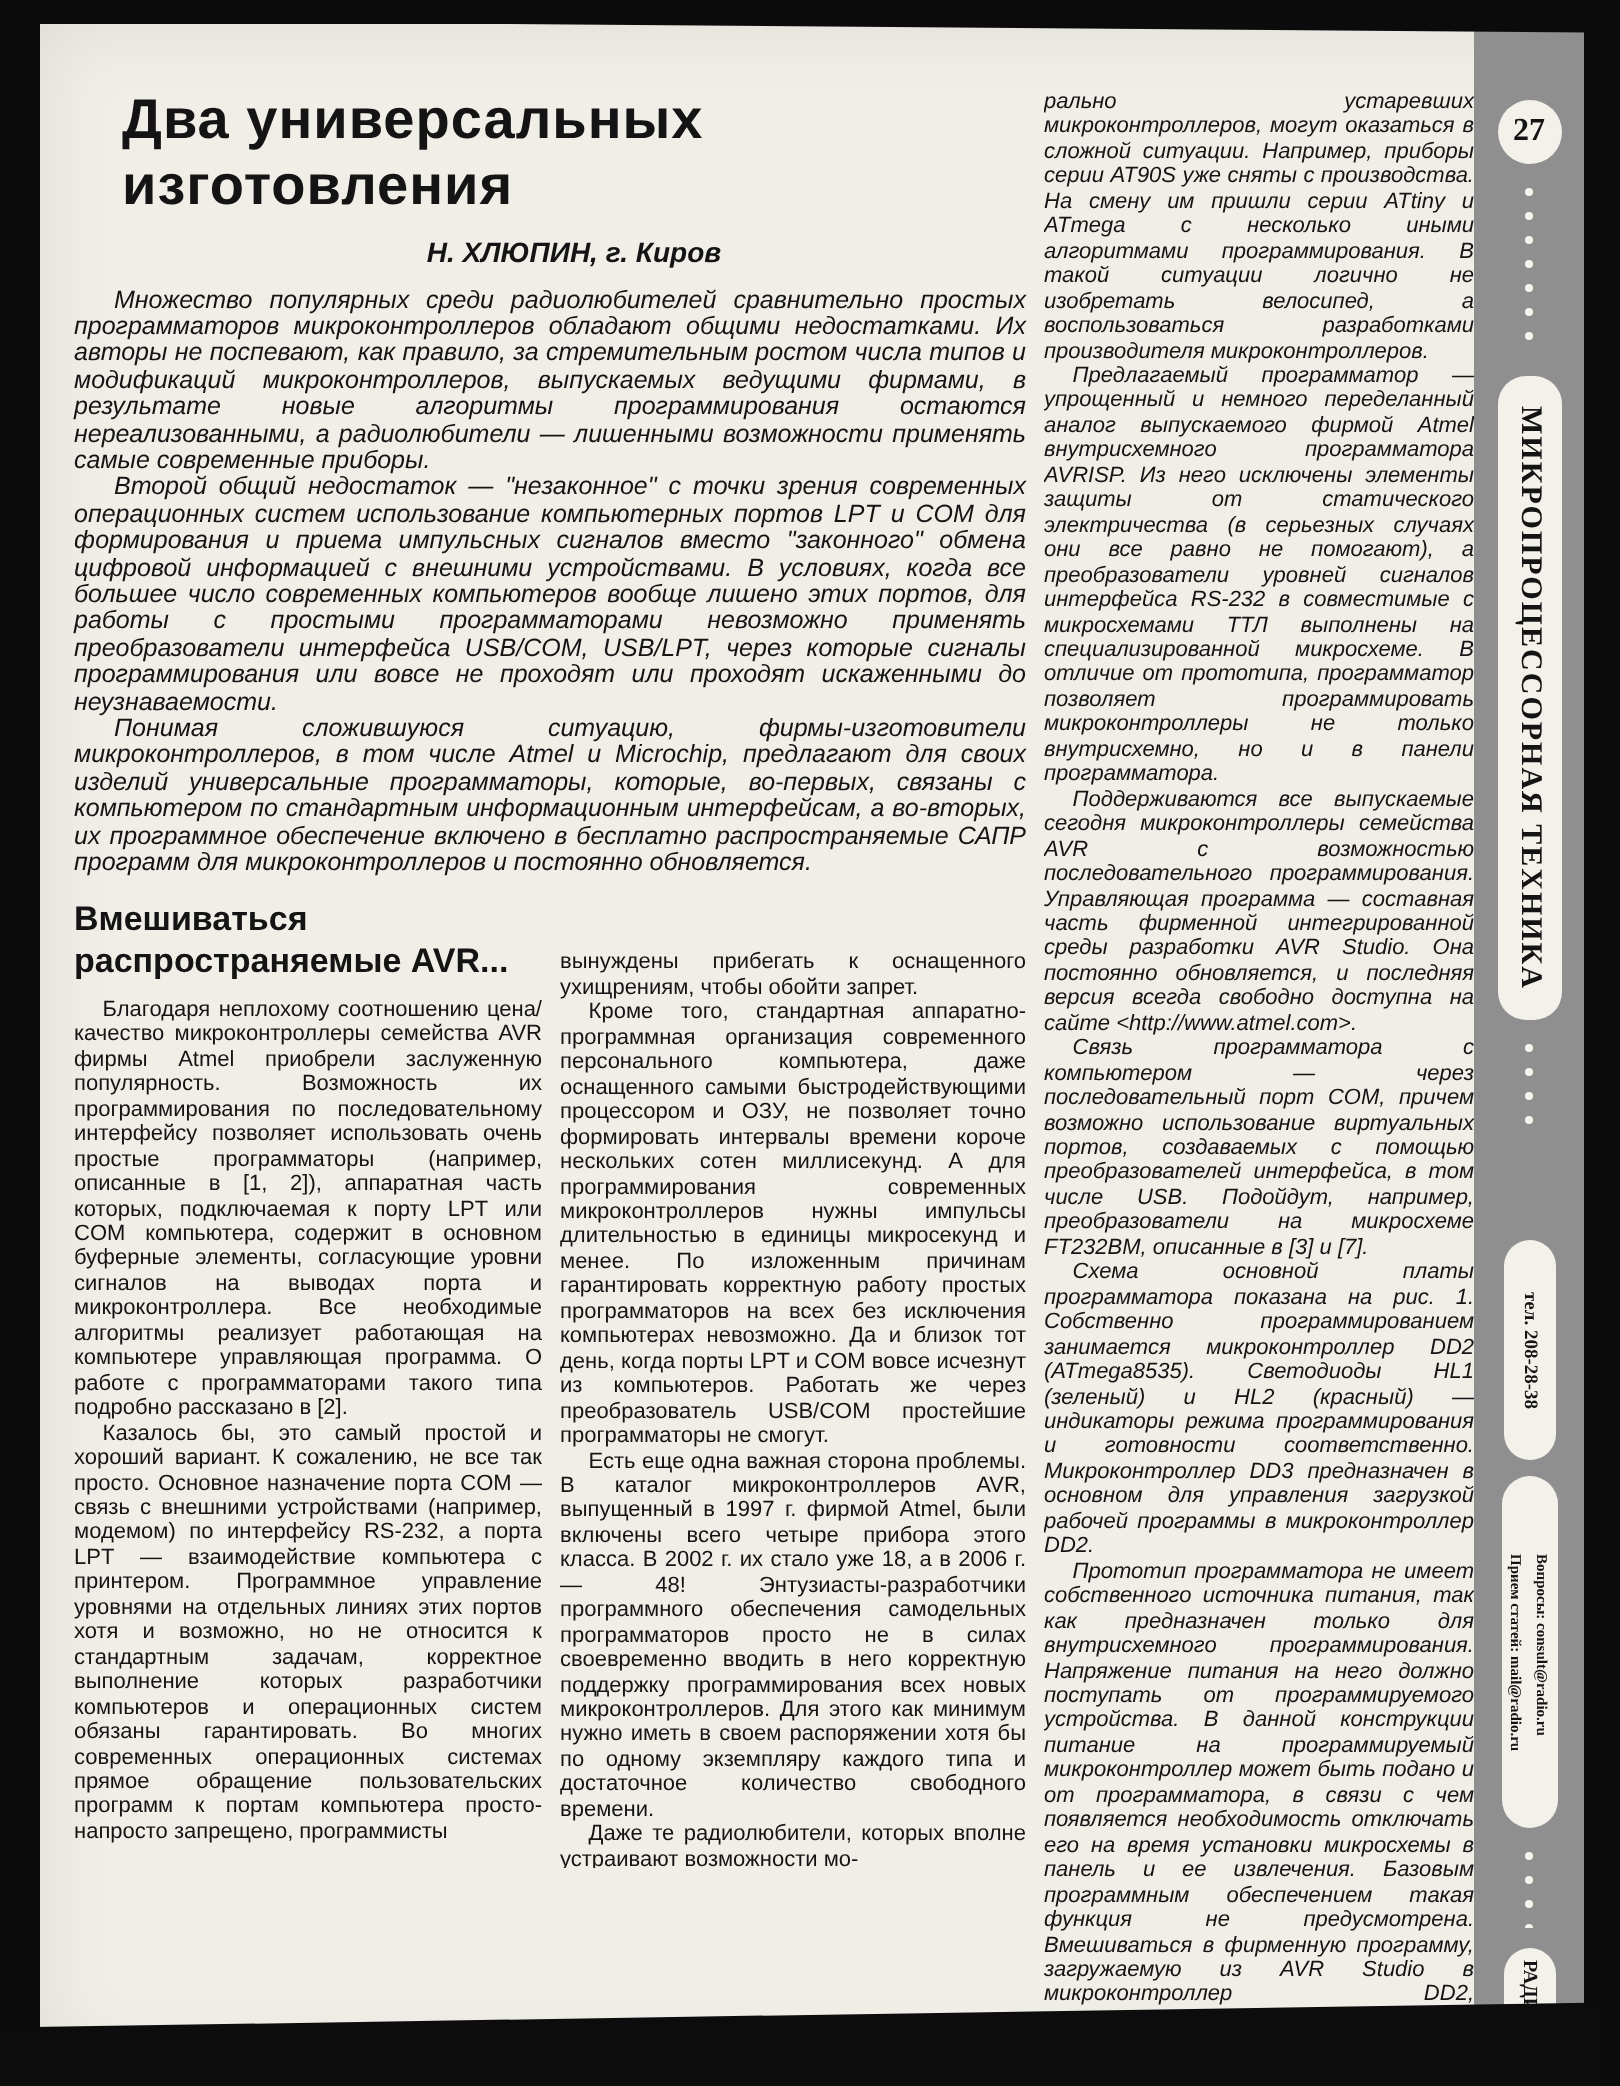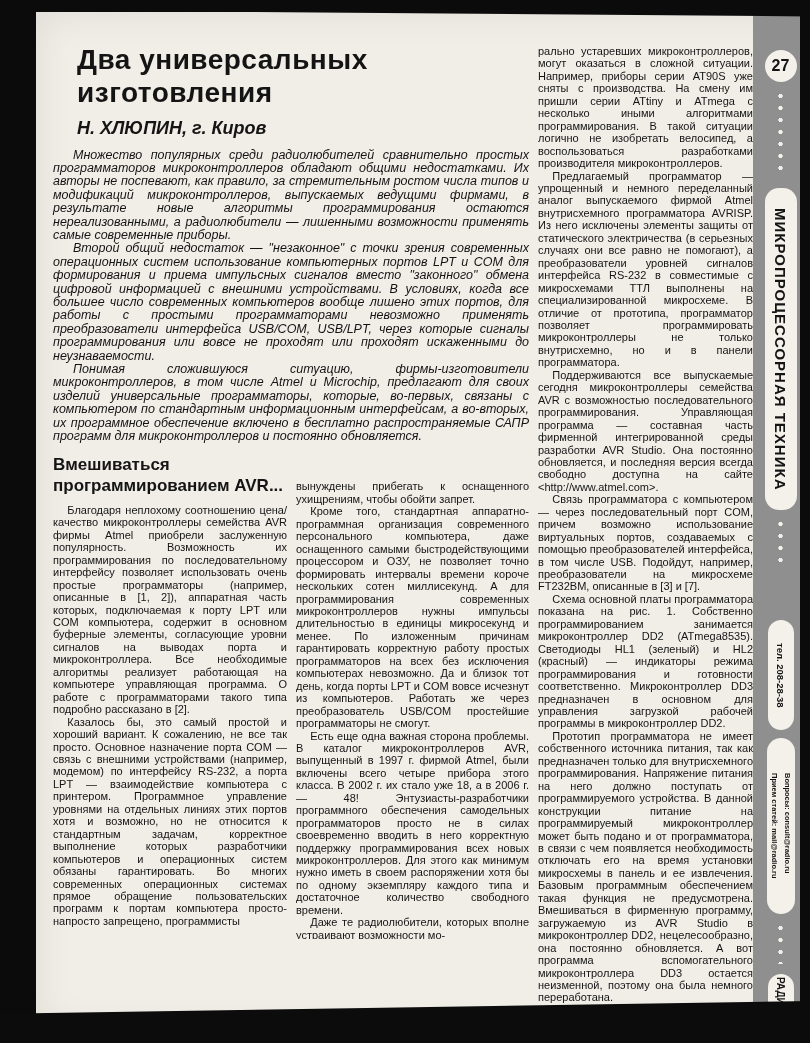--- a/index.html
+++ b/index.html
@@ -3,60 +3,60 @@
 <meta charset="utf-8">
 <style>
   html,body{margin:0;padding:0;}
   body{
     width:810px;height:1043px;position:relative;overflow:hidden;
     background:#0b0b0b;
     font-family:"Liberation Sans", sans-serif;
     color:#141414;
   }
   .page{
-    position:absolute;left:36px;top:12px;width:772px;height:1020px;
+    position:absolute;left:20px;top:12px;width:772px;height:1020px;
     background:#f1eee8;display:flex;overflow:hidden;
     box-shadow:inset 0 0 40px rgba(0,0,0,.08);
   }
   .content{
     width:717px;box-sizing:border-box;padding:30px 0 0 17px;
     display:flex;gap:9px;
   }
   .left-block{width:476px;flex:none;}
   .page-title{
     font-size:28px;line-height:1.17;font-weight:bold;margin:2px 0 8px 24px;
     letter-spacing:.5px;
   }
   .author{
-    font-size:18px;font-weight:bold;font-style:italic;margin:0 0 10px 24px;
+    font-size:14px;font-weight:bold;font-style:italic;margin:0 0 10px 24px;text-align:center;
   }
   .intro p{
     margin:0;font-size:12.5px;line-height:13.4px;font-weight:normal;font-style:italic;
     text-align:justify;text-indent:1.6em;
   }
   .twocol{display:flex;gap:9px;margin-top:8px;}
   .colA{width:234px;flex:none;}
   .colB{width:233px;flex:none;padding-top:29px;box-sizing:border-box;}
   .col3{width:215px;flex:none;padding-top:3px;}
   .section-heading{
     font-size:17px;font-weight:bold;line-height:1.22;margin:4px 0 7px 0;
   }
   .bodytext p{
     margin:0;font-size:11px;line-height:12.45px;text-align:justify;text-indent:1.3em;
   }
   .bodytext p.noindent{text-indent:0;}
   .colA,.colB,.col3{overflow:hidden;}
   .colA{height:488px;}
   .colB{height:488px;}
-  .col3{height:985px;}
+  .col3{height:985px;font-style:italic;}
 
   
   .sidebar{
     width:55px;flex:none;background:#8f8f8f;position:relative;
-    display:flex;flex-direction:column;align-items:center;
+    display:flex;flex-direction:column;align-items:center;font-family:Liberation Serif, serif;
   }
   .page-badge{
     margin-top:38px;width:32px;height:32px;border-radius:50%;
     background:#f4f1eb;display:flex;align-items:center;justify-content:center;
     font-weight:bold;font-size:16px;flex:none;
   }
   .dots{
     width:5px;flex:none;
     background-image:radial-gradient(circle 2px, #f4f1eb 2px, rgba(0,0,0,0) 2.2px);
     background-size:5px 12px;background-repeat:repeat-y;background-position:center top;
@@ -104,21 +104,21 @@
       <div class="author">Н. ХЛЮПИН, г. Киров</div>
 
       <div class="intro">
         <p>Множество популярных среди радиолюбителей сравнительно простых программаторов микроконтроллеров обладают общими недостатками. Их авторы не поспевают, как правило, за стремительным ростом числа типов и модификаций микроконтроллеров, выпускаемых ведущими фирмами, в результате новые алгоритмы программирования остаются нереализованными, а радиолюбители — лишенными возможности применять самые современные приборы.</p>
         <p>Второй общий недостаток — "незаконное" с точки зрения современных операционных систем использование компьютерных портов LPT и COM для формирования и приема импульсных сигналов вместо "законного" обмена цифровой информацией с внешними устройствами. В условиях, когда все большее число современных компьютеров вообще лишено этих портов, для работы с простыми программаторами невозможно применять преобразователи интерфейса USB/COM, USB/LPT, через которые сигналы программирования или вовсе не проходят или проходят искаженными до неузнаваемости.</p>
         <p>Понимая сложившуюся ситуацию, фирмы-изготовители микроконтроллеров, в том числе Atmel и Microchip, предлагают для своих изделий универсальные программаторы, которые, во-первых, связаны с компьютером по стандартным информационным интерфейсам, а во-вторых, их программное обеспечение включено в бесплатно распространяемые САПР программ для микроконтроллеров и постоянно обновляется.</p>
       </div>
 
       <div class="twocol">
         <div class="colA bodytext">
-          <h2 class="section-heading"><span>Вмешиваться</span><br><span>программированием AVR...</span></h2>
+          <h2 class="section-heading"><span>Вмешиваться</span><br><span>распространяемые AVR...</span></h2>
           <p>Благодаря неплохому соотношению цена/качество микроконтроллеры семейства AVR фирмы Atmel приобрели заслуженную популярность. Возможность их программирования по последовательному интерфейсу позволяет использовать очень простые программаторы (например, описанные в [1, 2]), аппаратная часть которых, подключаемая к порту LPT или COM компьютера, содержит в основном буферные элементы, согласующие уровни сигналов на выводах порта и микроконтроллера. Все необходимые алгоритмы реализует работающая на компьютере управляющая программа. О работе с программаторами такого типа подробно рассказано в [2].</p>
           <p>Казалось бы, это самый простой и хороший вариант. К сожалению, не все так просто. Основное назначение порта COM — связь с внешними устройствами (например, модемом) по интерфейсу RS-232, а порта LPT — взаимодействие компьютера с принтером. Программное управление уровнями на отдельных линиях этих портов хотя и возможно, но не относится к стандартным задачам, корректное выполнение которых разработчики компьютеров и операционных систем обязаны гарантировать. Во многих современных операционных системах прямое обращение пользовательских программ к портам компьютера просто-напросто запрещено, программисты</p>
         </div>
         <div class="colB bodytext">
           <p class="noindent">вынуждены прибегать к оснащенного ухищрениям, чтобы обойти запрет.</p>
           <p>Кроме того, стандартная аппаратно-программная организация современного персонального компьютера, даже оснащенного самыми быстродействующими процессором и ОЗУ, не позволяет точно формировать интервалы времени короче нескольких сотен миллисекунд. А для программирования современных микроконтроллеров нужны импульсы длительностью в единицы микросекунд и менее. По изложенным причинам гарантировать корректную работу простых программаторов на всех без исключения компьютерах невозможно. Да и близок тот день, когда порты LPT и COM вовсе исчезнут из компьютеров. Работать же через преобразователь USB/COM простейшие программаторы не смогут.</p>
           <p>Есть еще одна важная сторона проблемы. В каталог микроконтроллеров AVR, выпущенный в 1997 г. фирмой Atmel, были включены всего четыре прибора этого класса. В 2002 г. их стало уже 18, а в 2006 г. — 48! Энтузиасты-разработчики программного обеспечения самодельных программаторов просто не в силах своевременно вводить в него корректную поддержку программирования всех новых микроконтроллеров. Для этого как минимум нужно иметь в своем распоряжении хотя бы по одному экземпляру каждого типа и достаточное количество свободного времени.</p>
           <p>Даже те радиолюбители, которых вполне устраивают возможности мо-</p>
         </div>
       </div>

